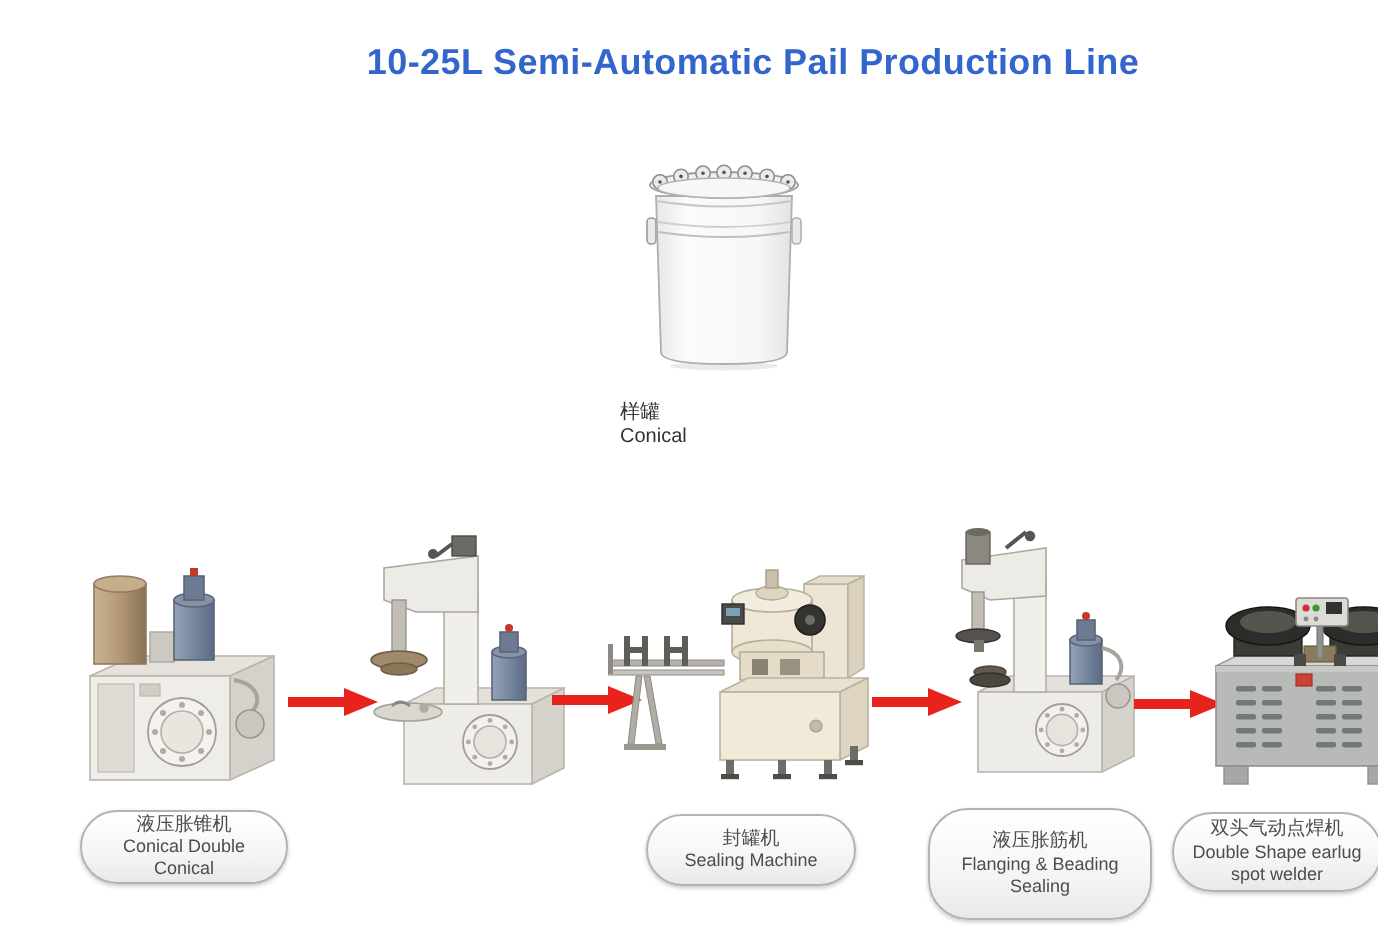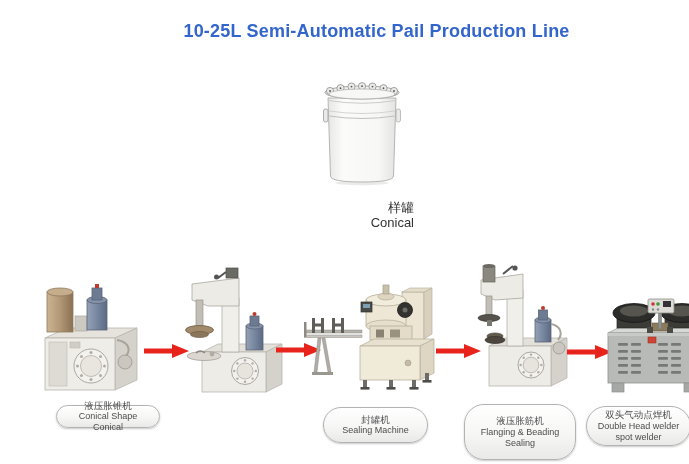--- a/index.html
+++ b/index.html
@@ -16,21 +16,21 @@
   }
   .title{
     position:absolute;left:0;top:21px;width:689px;
     margin:0;text-align:center;
     font-size:18px;font-weight:bold;color:#3366cc;
     letter-spacing:.2px;
   }
   .abs{position:absolute;}
   .sample-caption{
     position:absolute;left:278px;top:201px;width:104px;
-    text-align:right;color:#333;font-size:13px;line-height:1.15;
+    text-align:left;color:#333;font-size:10px;line-height:1.15;
   }
   .label-pill{
     position:absolute;
     border:1px solid #b3b3b3;
     border-radius:20px;
     background:linear-gradient(#ffffff 0%,#f6f6f5 55%,#e9e9e7 100%);
     box-shadow:0 1px 2px rgba(0,0,0,.22);
     display:flex;flex-direction:column;
     align-items:center;justify-content:center;
     text-align:center;
@@ -342,37 +342,37 @@
 
     <rect x="54.5" y="30" width="3" height="16" fill="#8e928e" stroke="#777b77" stroke-width="0.6"></rect>
     <rect x="44" y="16" width="26" height="14" rx="1.5" fill="#dcdbd5" stroke="#8a8a84" stroke-width="0.8"></rect>
     <circle cx="49" cy="21" r="1.8" fill="#cc3333"></circle>
     <circle cx="54" cy="21" r="1.8" fill="#3a9a3a"></circle>
     <rect x="59" y="18" width="8" height="6" fill="#333333"></rect>
     <circle cx="49" cy="26.5" r="1.2" fill="#888"></circle>
     <circle cx="54" cy="26.5" r="1.2" fill="#888"></circle>
   </svg>
 
-  <div class="label-pill" style="left:24px;top:405px;width:104px;height:23px">
+  <div class="label-pill" style="left:8px;top:405px;width:104px;height:37px">
     <span class="cn">液压胀锥机</span>
-    <span>Conical Shape</span>
+    <span>Conical Double</span>
     <span>Conical</span>
   </div>
 
 
   <div class="label-pill" style="left:291px;top:407px;width:105px;height:36px">
     <span class="cn">封罐机</span>
     <span>Sealing Machine</span>
   </div>
 
   <div class="label-pill" style="left:432px;top:404px;width:112px;height:56px">
     <span class="cn">液压胀筋机</span>
     <span>Flanging &amp; Beading</span>
     <span>Sealing</span>
   </div>
 
   <div class="label-pill" style="left:554px;top:406px;width:105px;height:40px">
     <span class="cn">双头气动点焊机</span>
-    <span>Double Head welder</span>
+    <span>Double Shape earlug</span>
     <span>spot welder</span>
   </div>
 
 </div>
 
 </body></html>

